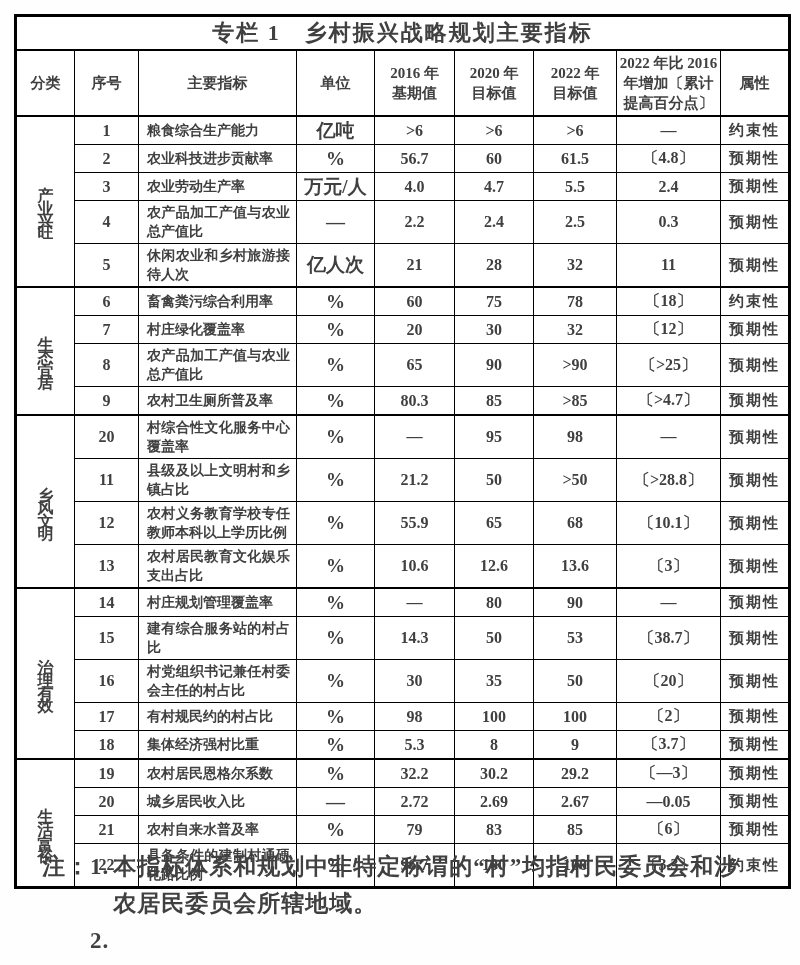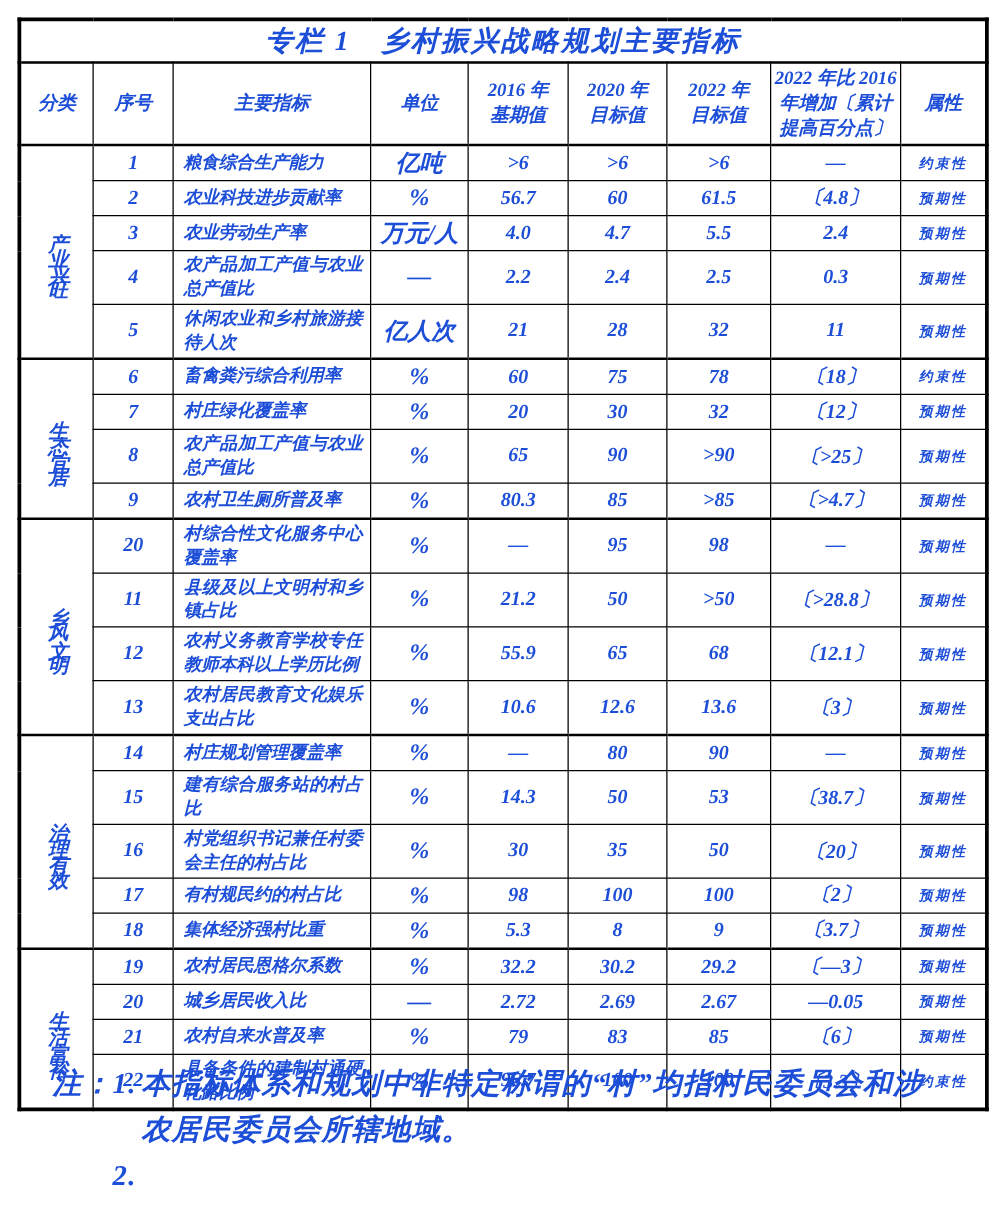--- a/index.html
+++ b/index.html
@@ -1,18 +1,18 @@
 <!DOCTYPE html>
 <html><head>
 <meta charset="utf-8">
 <style>
   html,body{margin:0;padding:0;background:#fff;}
   .sheet{
-    position:relative;width:800px;height:965px;background:#fefefe;color:#1d4ed8;
-    font-family:"Liberation Serif","DejaVu Serif",serif;font-weight:bold;overflow:hidden;font-style:italic;
+    position:relative;width:800px;height:965px;background:#fefefe;color:#404040;
+    font-family:"Liberation Serif","DejaVu Serif",serif;font-weight:bold;overflow:hidden;
   }
   table.indicators{
     border-collapse:collapse;table-layout:fixed;
     position:absolute;left:14px;top:14px;width:774px;
     border:3px solid #000;background:#fff;
   }
   .indicators th,.indicators td{border:1px solid #000;vertical-align:middle;padding:0;}
   .title-cell{
     height:32px;font-size:22px;letter-spacing:2px;text-align:center;
     border-bottom:2px solid #000 !important;font-weight:bold;
@@ -20,21 +20,21 @@
   thead tr.head th{
     height:64px;font-size:15px;line-height:20px;text-align:center;
     white-space:pre-line;font-weight:bold;border-bottom:2px solid #000;
   }
   tbody td{height:23px;font-size:16px;text-align:center;}
   tbody tr.sec td{border-top:2px solid #000;}
   td.name{
     text-align:justify;padding:2px 6px 2px 8px;font-size:14px;line-height:19px;
   }
   td.unit{font-size:19px;}
-  td.attr{font-size:11px;letter-spacing:2px;}
+  td.attr{font-size:15px;letter-spacing:2px;}
   td.cat{text-align:center;}
   .vert{
     display:inline-block;writing-mode:vertical-lr;text-orientation:upright;
     font-size:16px;letter-spacing:13px;line-height:1;
   }
   .notes{
     position:absolute;left:42px;top:848px;width:730px;
     display:flex;font-size:23px;line-height:37px;letter-spacing:1px;
   }
   .note-label{flex:0 0 auto;}
@@ -195,21 +195,21 @@
           <td>〔&gt;28.8〕</td>
           <td class="attr">预期性</td>
         </tr>
         <tr>
           <td>12</td>
           <td class="name">农村义务教育学校专任教师本科以上学历比例</td>
           <td class="unit">%</td>
           <td>55.9</td>
           <td>65</td>
           <td>68</td>
-          <td>〔12.1〕</td>
+          <td>〔10.1〕</td>
           <td class="attr">预期性</td>
         </tr>
         <tr>
           <td>13</td>
           <td class="name">农村居民教育文化娱乐支出占比</td>
           <td class="unit">%</td>
           <td>10.6</td>
           <td>12.6</td>
           <td>13.6</td>
           <td>〔3〕</td>

